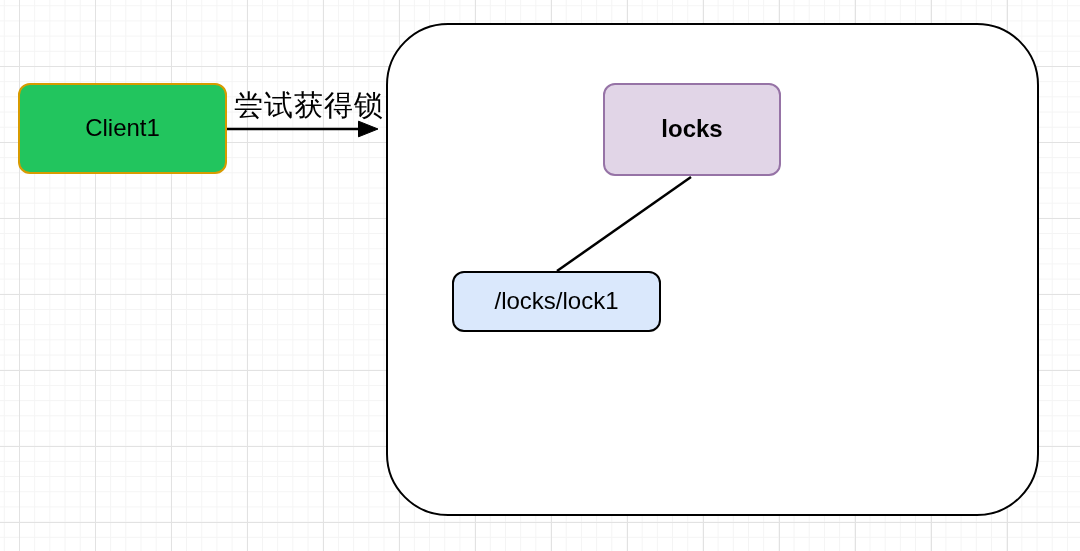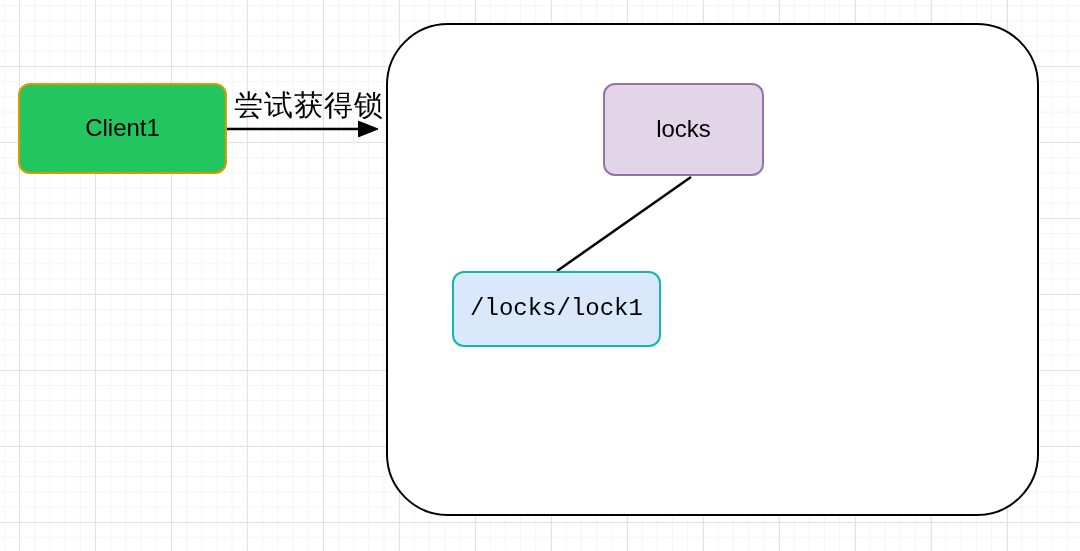--- a/index.html
+++ b/index.html
@@ -55,33 +55,33 @@
     left: 18px;
     top: 83px;
     width: 209px;
     height: 91px;
     background: #22c55e;
     border: 2px solid #d79b00;
   }
   .node-locks {
     left: 603px;
     top: 83px;
-    width: 161px;
+    width: 178px;
     height: 93px;
     background: #e1d5e7;
     border: 2px solid #9673a6;
+    font-weight: bold;
   }
   .node-lock1 {
     left: 452px;
     top: 271px;
     width: 209px;
-    height: 76px;
+    height: 61px;
     background: #dae8fc;
-    border: 2px solid #14b8a6;
-    font-family: Liberation Mono, monospace;
+    border: 2px solid #000000;
   }
 
   .edge-label {
     position: absolute;
     left: 230px;
     top: 86px;
     width: 158px;
     text-align: center;
     font-size: 29px;
     letter-spacing: 1px;

